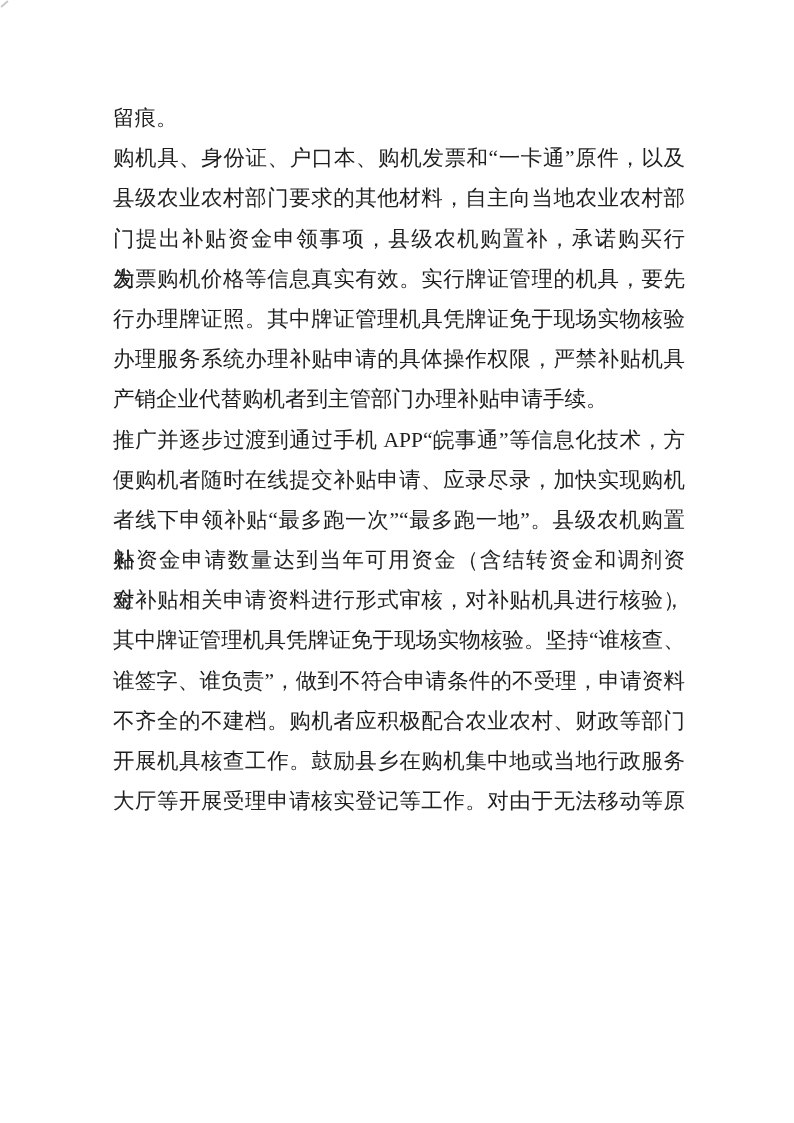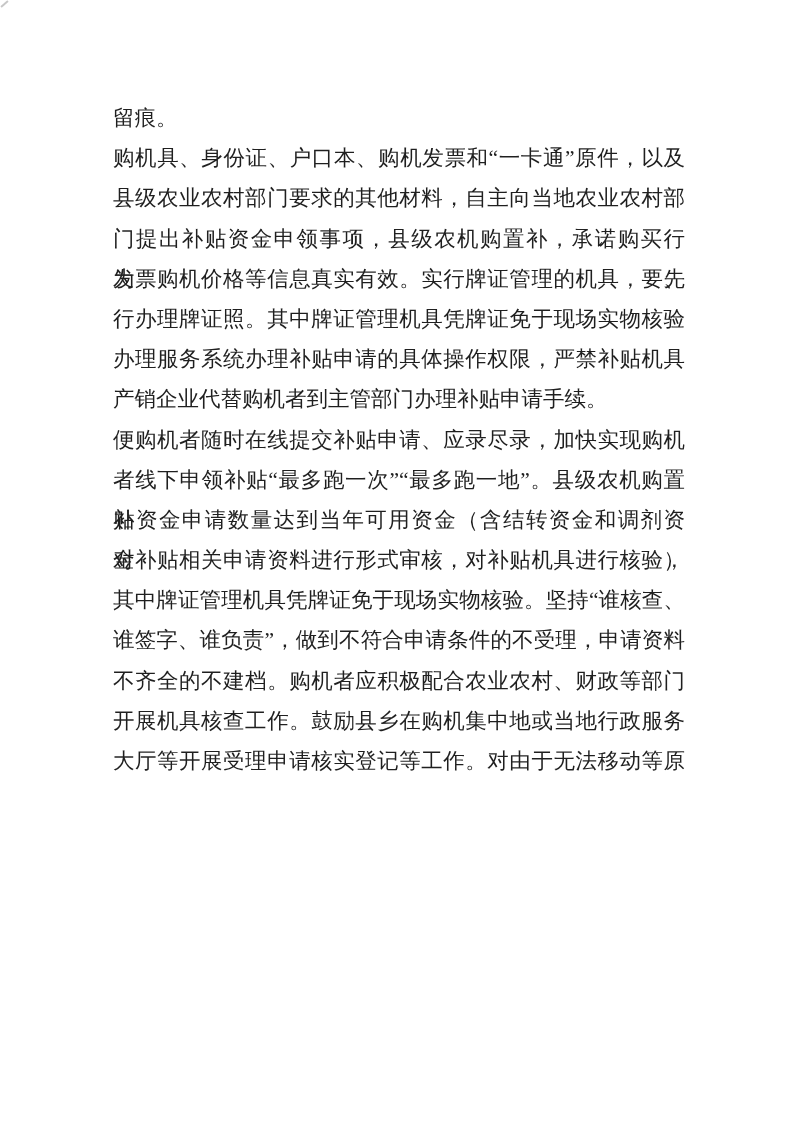--- a/index.html
+++ b/index.html
@@ -70,20 +70,21 @@
   <div class="speck"></div>
   <div class="text-block" id="text-block">
       <div class="line">留痕。</div>
       <div class="line j">购机具、身份证、户口本、购机发票和“一卡通”原件，以及</div>
       <div class="line j">县级农业农村部门要求的其他材料，自主向当地农业农村部</div>
       <div class="line j">门提出补贴资金申领事项，县级农机购置补，承诺购买行为、</div>
       <div class="line j">发票购机价格等信息真实有效。实行牌证管理的机具，要先</div>
       <div class="line j">行办理牌证照。其中牌证管理机具凭牌证免于现场实物核验</div>
       <div class="line j">办理服务系统办理补贴申请的具体操作权限，严禁补贴机具</div>
       <div class="line">产销企业代替购机者到主管部门办理补贴申请手续。</div>
+      <div class="line j">推广并逐步过渡到通过手机 APP“皖事通”等信息化技术，方</div>
       <div class="line j">便购机者随时在线提交补贴申请、应录尽录，加快实现购机</div>
       <div class="line j">者线下申领补贴“最多跑一次”“最多跑一地”。县级农机购置补</div>
       <div class="line j">贴资金申请数量达到当年可用资金（含结转资金和调剂资金）</div>
       <div class="line j">对补贴相关申请资料进行形式审核，对补贴机具进行核验，</div>
       <div class="line j">其中牌证管理机具凭牌证免于现场实物核验。坚持“谁核查、</div>
       <div class="line j">谁签字、谁负责”，做到不符合申请条件的不受理，申请资料</div>
       <div class="line j">不齐全的不建档。购机者应积极配合农业农村、财政等部门</div>
       <div class="line j">开展机具核查工作。鼓励县乡在购机集中地或当地行政服务</div>
       <div class="line j">大厅等开展受理申请核实登记等工作。对由于无法移动等原</div>
     </div>

